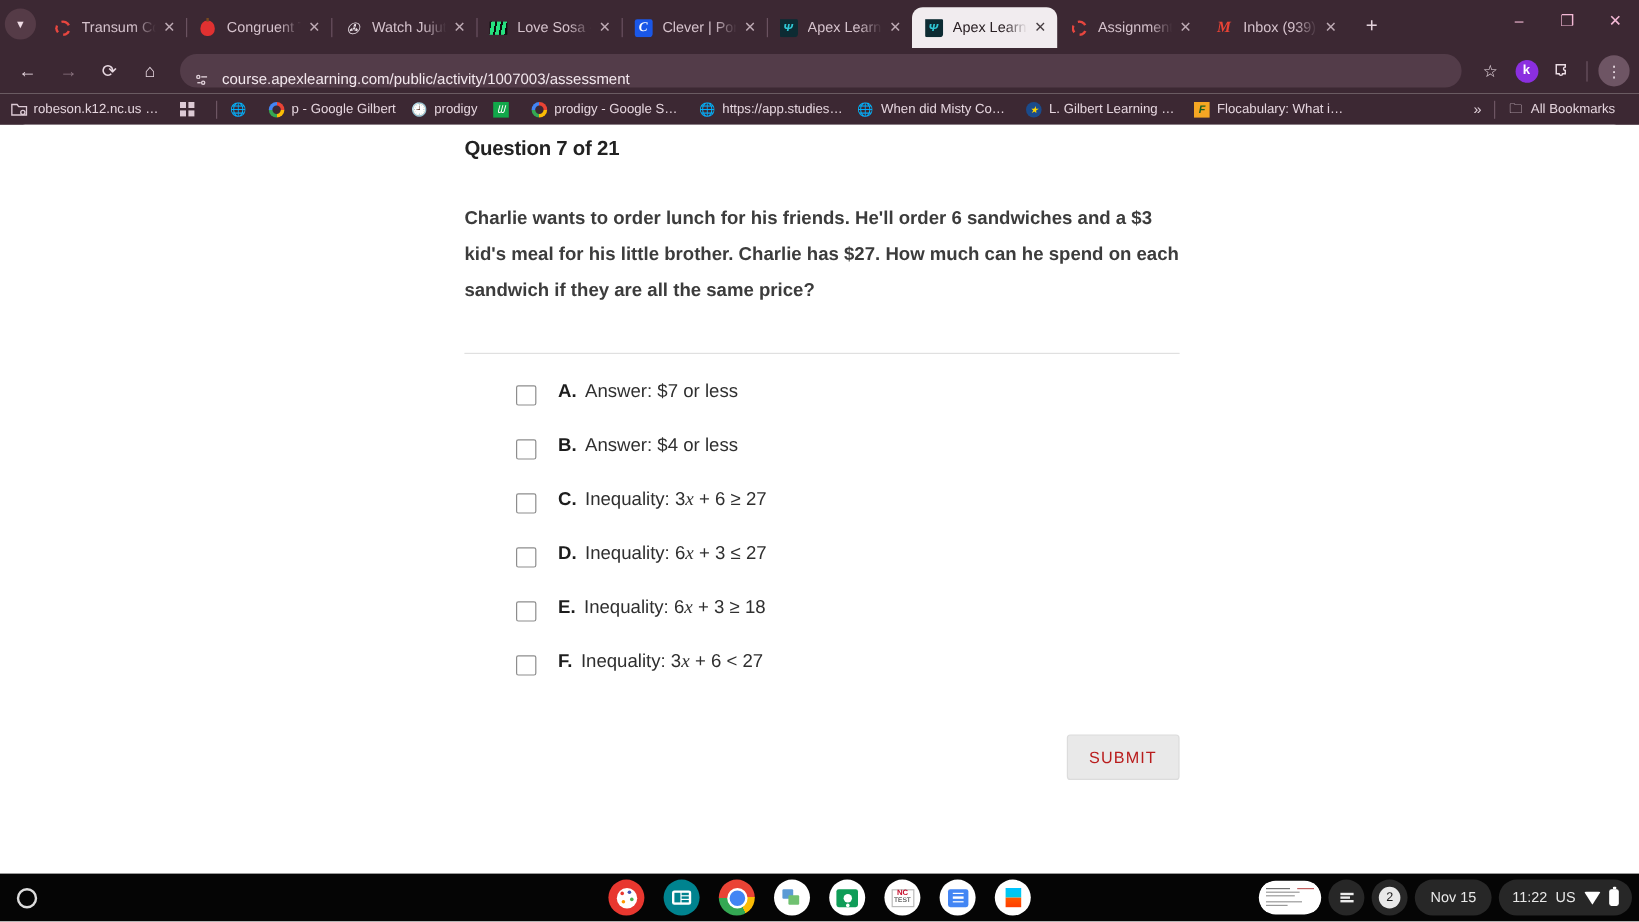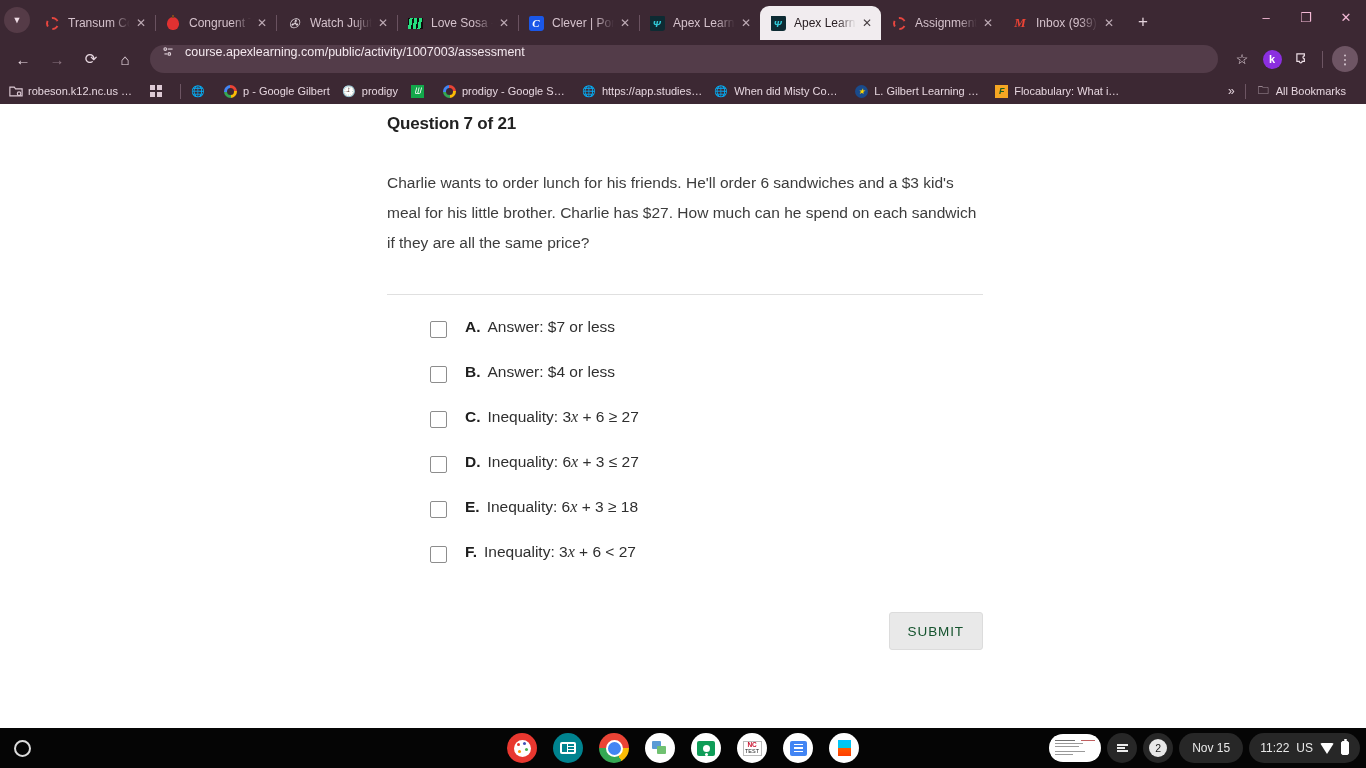--- a/index.html
+++ b/index.html
@@ -94,21 +94,21 @@
   }
   .navbtn {
     width: 30px; height: 30px; margin-right: 4px;
     display: flex; align-items: center; justify-content: center;
     color: #e9d9e2; font-size: 15px;
   }
   .navbtn.dim { color: #8d7682; }
   .omnibox {
     flex: 1; height: 28px; margin: 0 8px 0 6px;
     background: #533c49; border-radius: 14px;
-    display: flex; align-items: flex-start; padding: 0 12px;
+    display: flex; align-items: flex-end; padding: 0 12px;
     color: #f3e8ee; font-size: 12.5px;
   }
   .omni-icon { margin-right: 10px; font-size: 11px; opacity: .9; display:flex; }
   .tbicon {
     width: 28px; height: 28px; margin-left: 2px;
     display: flex; align-items: center; justify-content: center;
     color: #eadbe3; font-size: 14px;
   }
   .ext-k {
     width: 19px; height: 19px; border-radius: 50%;
@@ -166,20 +166,21 @@
     padding-left: 0;
     position: relative; left: 2px;
   }
   .qtitle {
     font-size: 17px; font-weight: bold; color: #222;
     padding-top: 10px; letter-spacing: -0.2px;
   }
   .qbody {
     font-size: 15.5px; color: #3c3c3c; line-height: 30px;
     margin-top: 34px;
+    font-weight: bold;
   }
   .qbody p + p { margin-top: 26px; }
   .hr { height: 1px; background: #e0e0e0; margin-top: 36px; }
 
   .options { margin-top: 23px; }
   .opt {
     display: flex; align-items: flex-start;
     height: 45px;
   }
   .cbox {
@@ -188,21 +189,21 @@
     background: #fff; margin-top: 3px; margin-right: 18px;
     margin-left: 43px;
   }
   .optletter { font-weight: bold; font-size: 15.5px; color: #1d1d1d; margin-right: 7px; }
   .opttext { font-size: 15.5px; color: #2f2f2f; }
   .opttext i { font-family: "Liberation Serif", serif; font-style: italic; font-size: 16px; }
 
   .submitrow { display: flex; justify-content: flex-end; margin-top: 24px; }
   .submit {
     min-width: 90px; height: 38px; padding: 0 18px;
-    background: #e9e9e9; color: #14532d;
+    background: #e9e9e9; color: #b91c1c;
     border: 1px solid #dcdcdc; border-radius: 3px;
     font-size: 13.5px; letter-spacing: .9px;
     display: flex; align-items: center; justify-content: center;
   }
 
   
   .shelf {
     position: absolute; left: 0; bottom: 0;
     width: 1366px; height: 40px;
     background: #050505;

